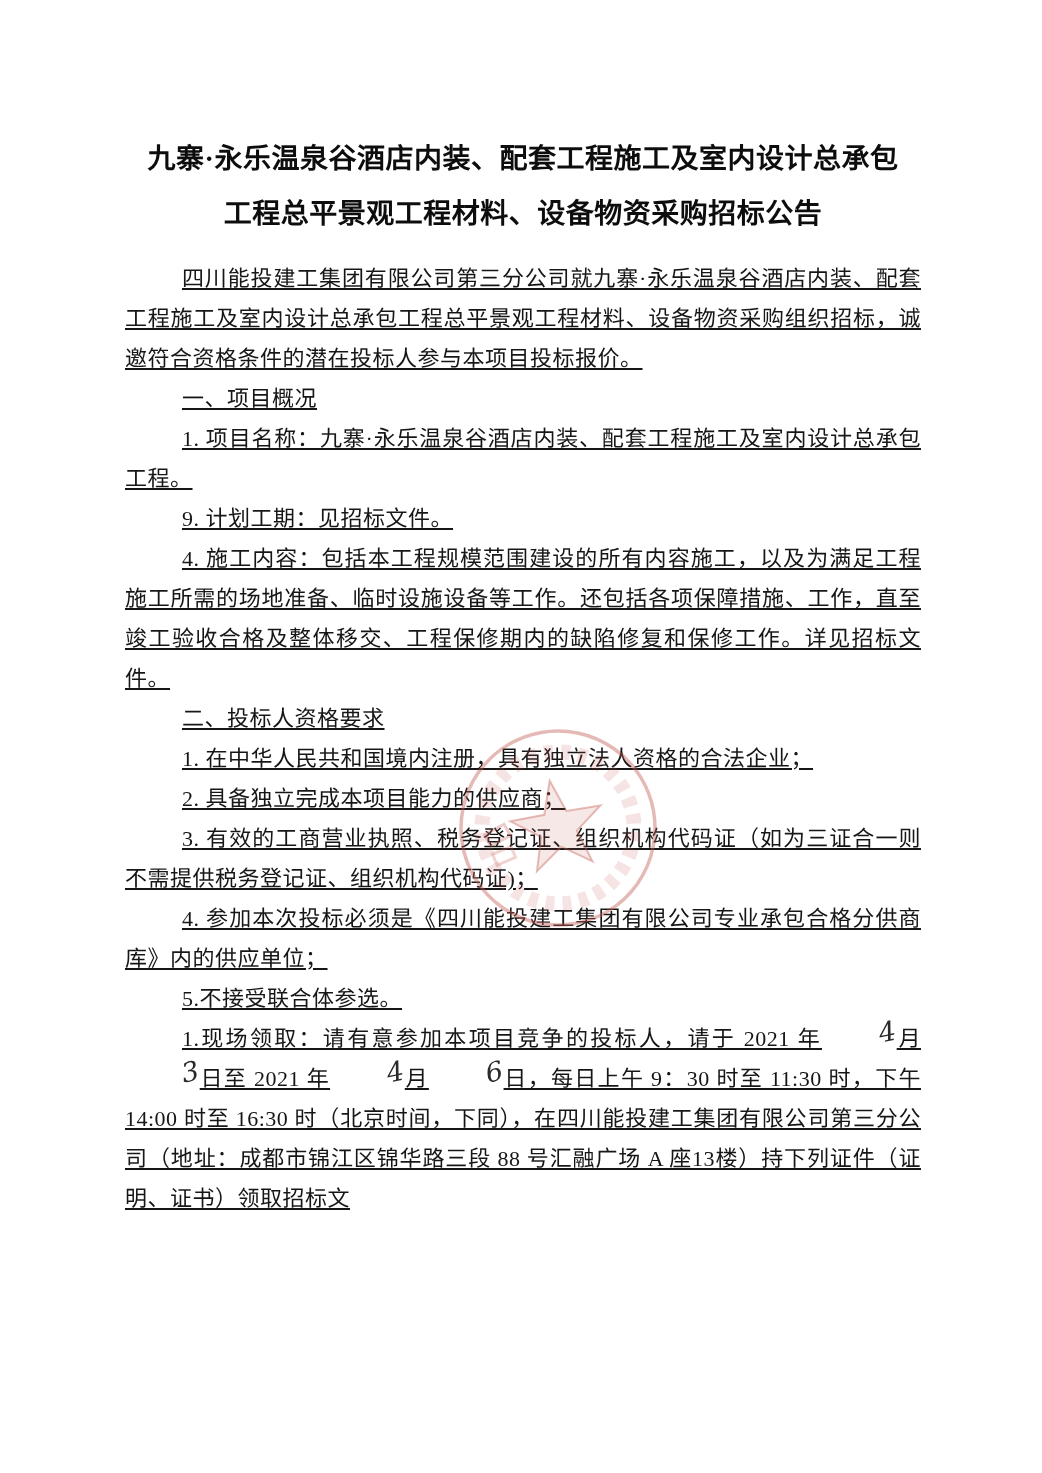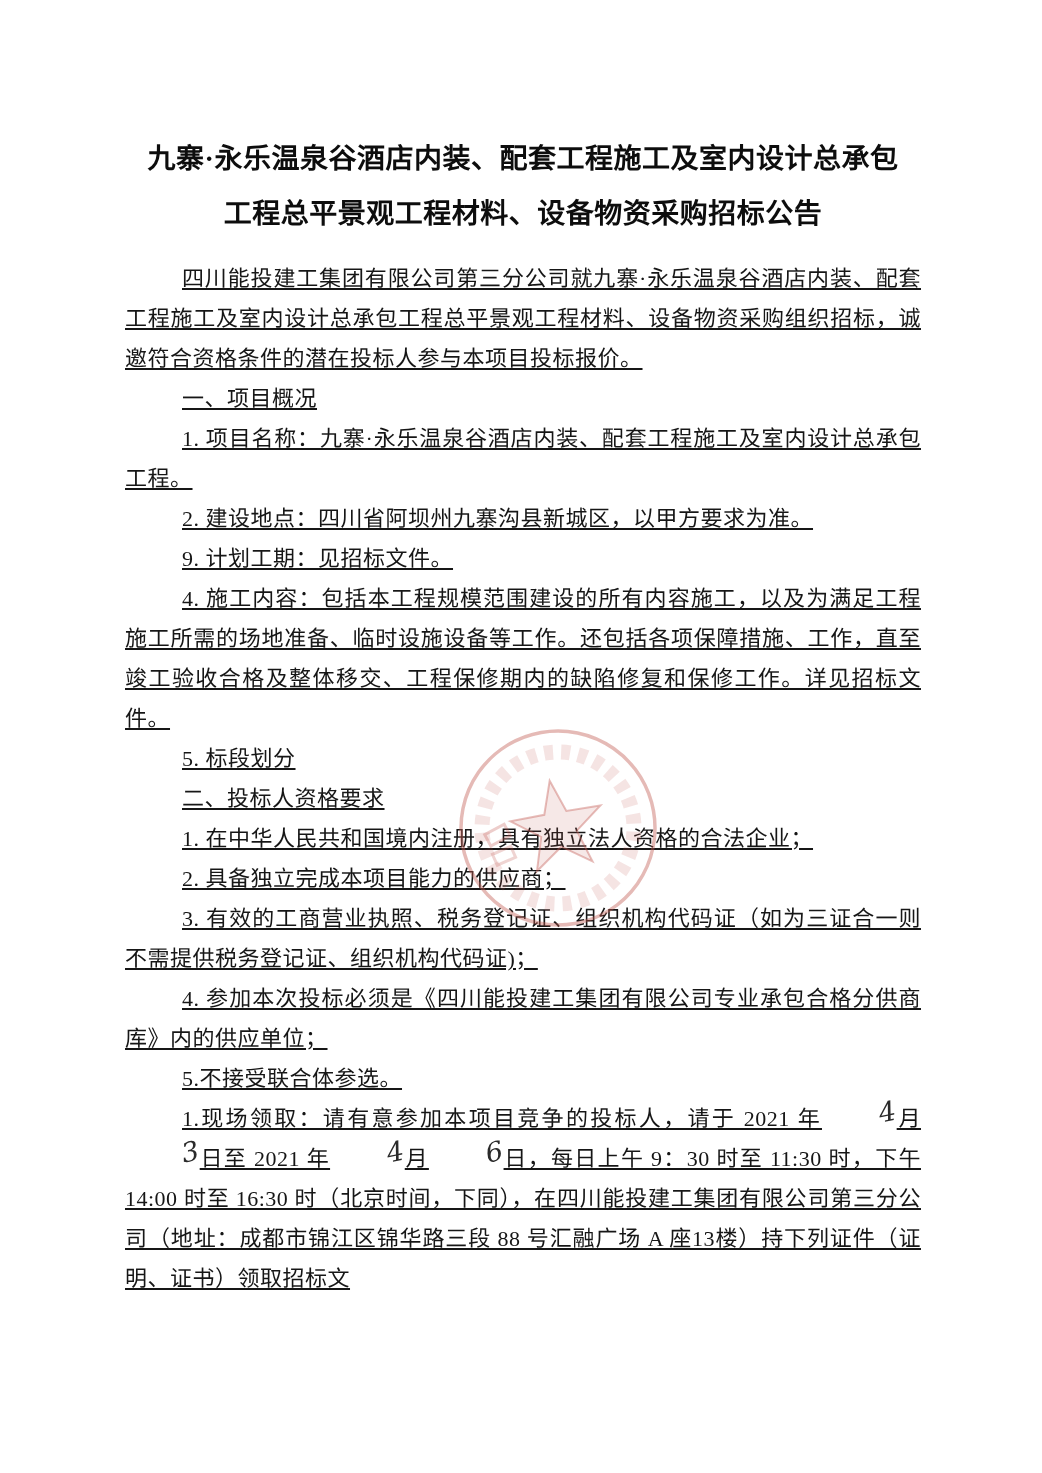--- a/index.html
+++ b/index.html
@@ -67,24 +67,22 @@
 
 <div class="page">
   <div class="content">
 
     <h1 class="doc-title">九寨·永乐温泉谷酒店内装、配套工程施工及室内设计总承包工程总平景观工程材料、设备物资采购招标公告</h1>
 
     <div class="doc-body">
       <p>四川能投建工集团有限公司第三分公司就九寨·永乐温泉谷酒店内装、配套工程施工及室内设计总承包工程总平景观工程材料、设备物资采购组织招标，诚邀符合资格条件的潜在投标人参与本项目投标报价。</p>
       <p>一、项目概况</p>
       <p>1. 项目名称：九寨·永乐温泉谷酒店内装、配套工程施工及室内设计总承包工程。</p>
-      <p>2. 建设地点：四川省阿坝州九寨沟县新城区，以甲方要求为准。</p>
       <p>9. 计划工期：见招标文件。</p>
       <p>4. 施工内容：包括本工程规模范围建设的所有内容施工，以及为满足工程施工所需的场地准备、临时设施设备等工作。还包括各项保障措施、工作，直至竣工验收合格及整体移交、工程保修期内的缺陷修复和保修工作。详见招标文件。</p>
-      <p>5. 标段划分</p>
       <p>二、投标人资格要求</p>
       <p>1. 在中华人民共和国境内注册，具有独立法人资格的合法企业；</p>
       <p>2. 具备独立完成本项目能力的供应商；</p>
       <p>3. 有效的工商营业执照、税务登记证、组织机构代码证（如为三证合一则不需提供税务登记证、组织机构代码证)；</p>
       <p>4. 参加本次投标必须是《四川能投建工集团有限公司专业承包合格分供商库》内的供应单位；</p>
       <p>5.不接受联合体参选。</p>
 
       <p>
         <span>1.现场领取：请有意参加本项目竞争的投标人，请于 2021 年</span><span class="hw">4</span><span>月</span><span class="hw">3</span><span>日至 2021 年</span><span class="hw">4</span><span>月</span><span class="hw">6</span><span>日，每日上午 9：30 时至 11:30 时，下午 14:00 时至 16:30 时（北京时间，下同），在四川能投建工集团有限公司第三分公司（地址：成都市锦江区锦华路三段 88 号汇融广场 A 座13楼）持下列证件（证明、证书）领取招标文</span>
       </p>

